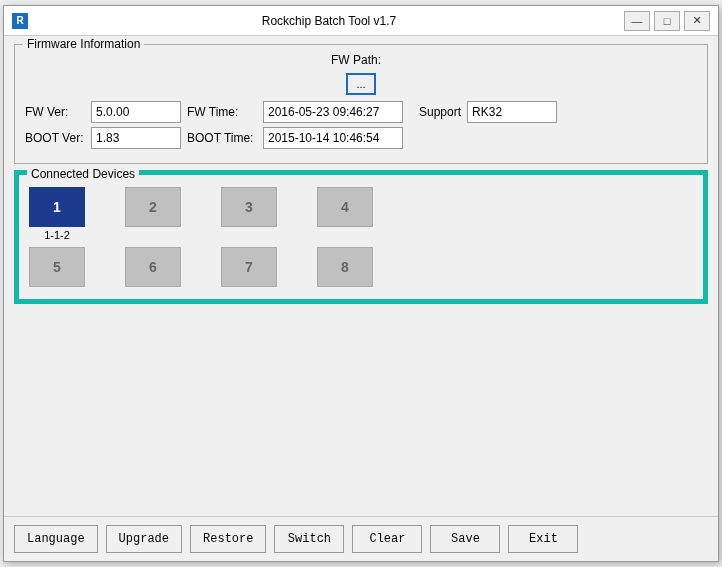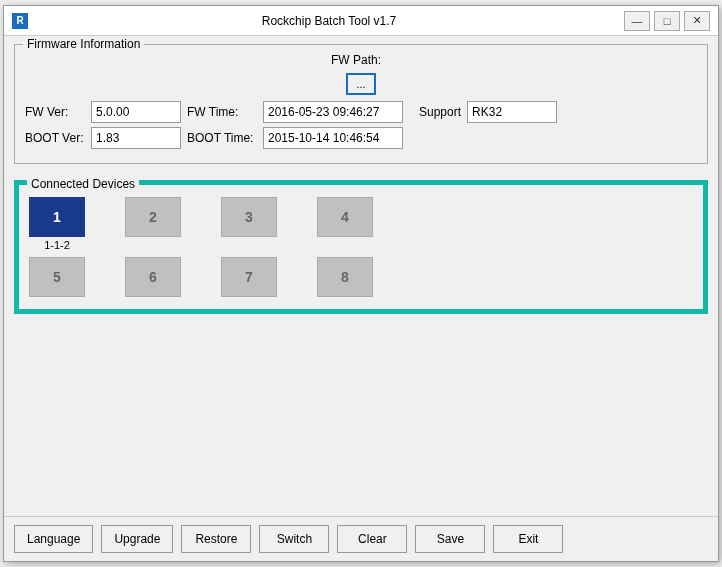--- a/index.html
+++ b/index.html
@@ -65,21 +65,21 @@
       justify-content: center;
       font-size: 11px;
       color: #333;
     }
 
     .content {
       flex: 1;
       padding: 8px 10px;
       display: flex;
       flex-direction: column;
-      gap: 16px;
+      gap: 6px;
     }
 
     .group-box {
       border: 1px solid #aaa;
       padding: 8px 10px 10px;
       position: relative;
       background: #f0f0f0;
     }
     .group-label {
       position: absolute;
@@ -226,20 +226,21 @@
       flex-shrink: 0;
     }
     .action-btn {
       height: 28px;
       min-width: 70px;
       background: #f0f0f0;
       border: 1px solid #999;
       cursor: pointer;
       font-size: 12px;
       padding: 0 12px;
+      font-family: Liberation Mono, monospace;
     }
   </style>
 </head>
 <body>
 
 <div class="window">
 
   <div class="title-bar">
     <div class="title-bar-icon">R</div>
     <span class="title-bar-title">Rockchip Batch Tool v1.7</span>

